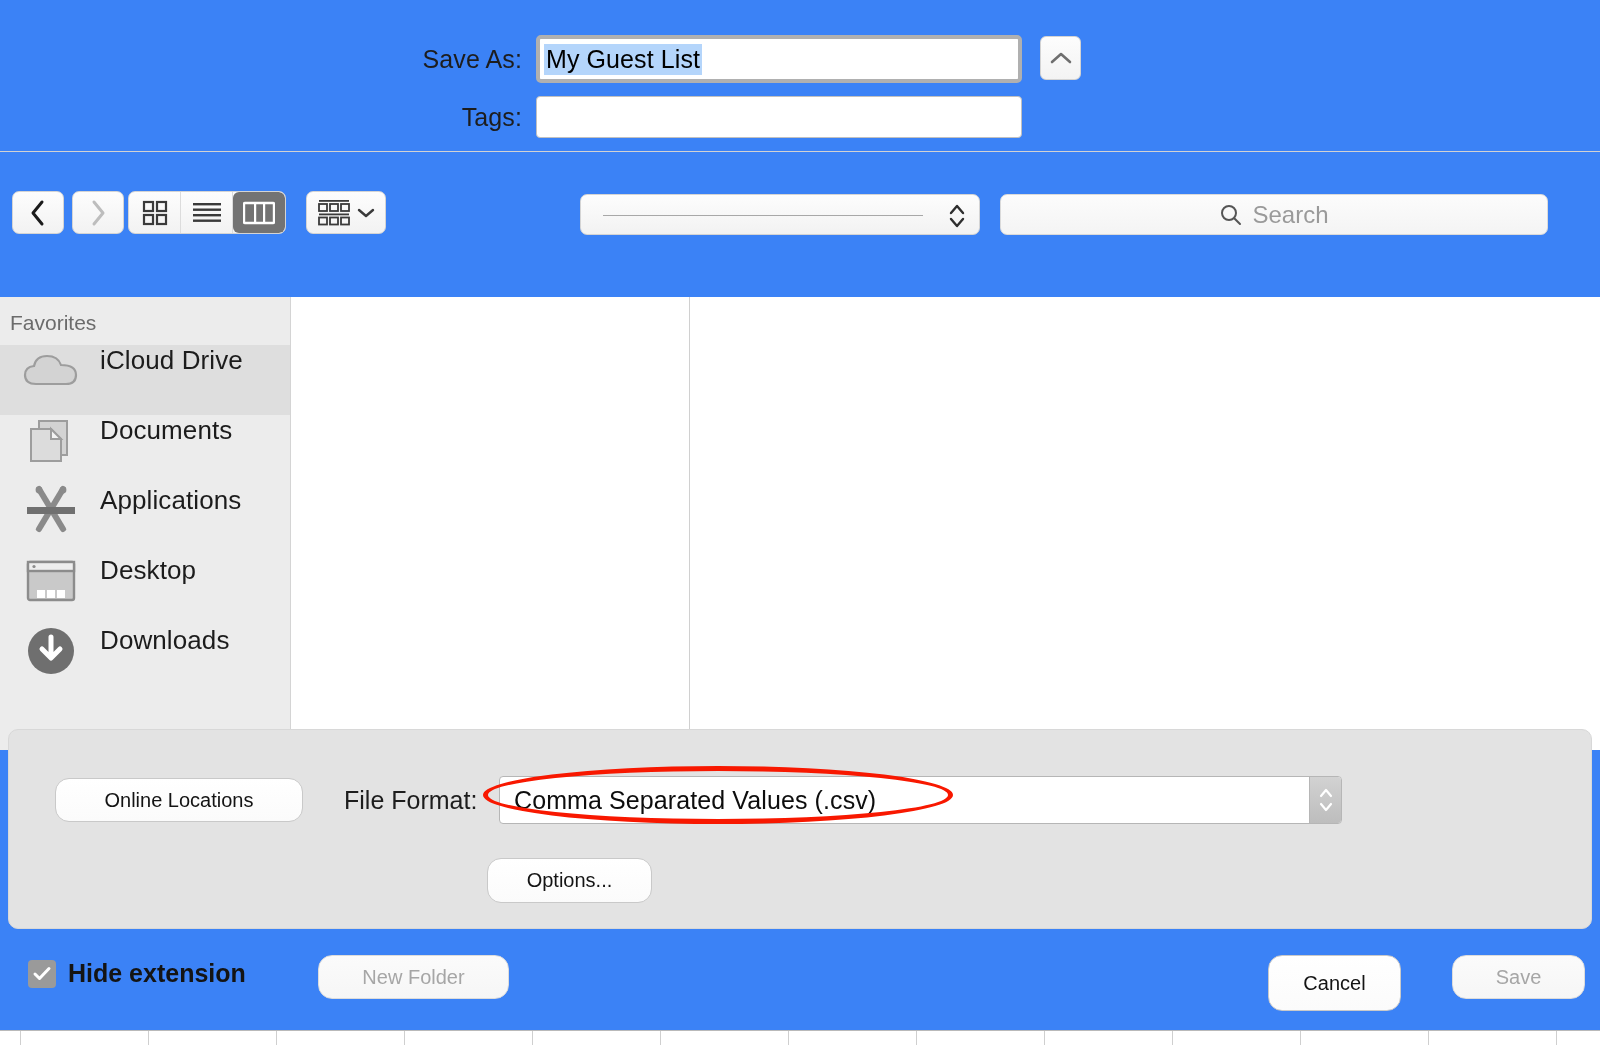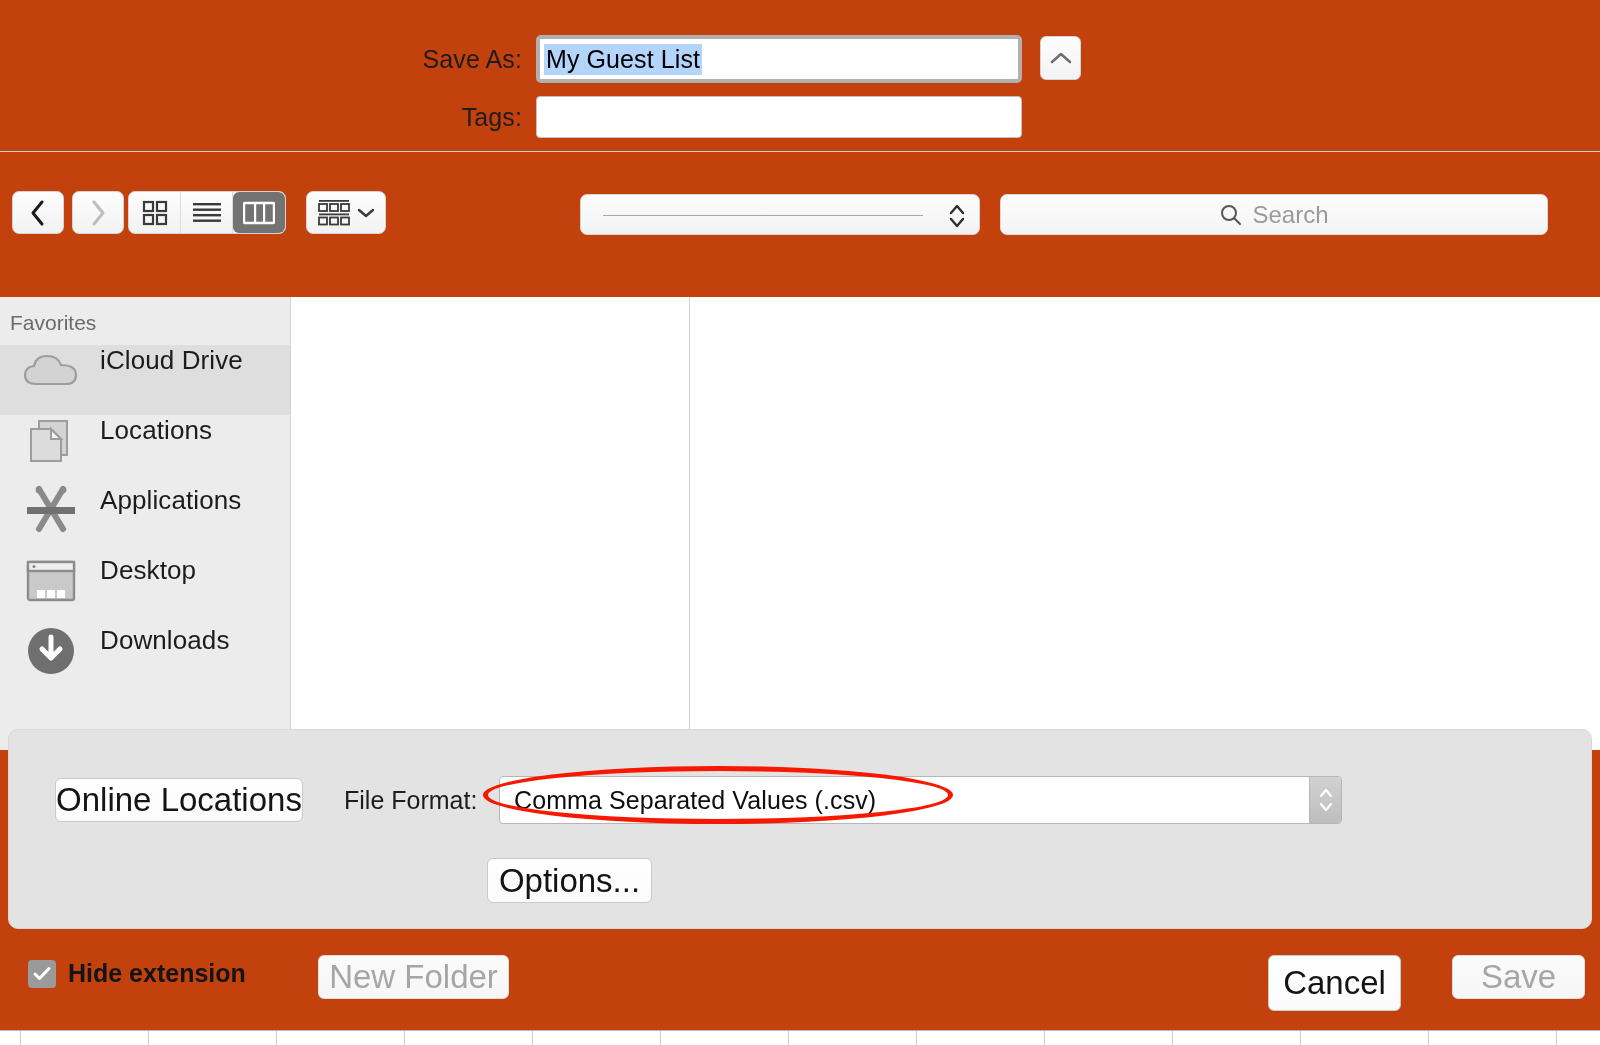--- a/index.html
+++ b/index.html
@@ -17,21 +17,21 @@
     background: #ffffff;
     border-top: 1px solid #b9b9b9;
   }
   .bg-sheet .vline {
     position: absolute; top: 0; width: 1px; height: 15px; background: #cfcfcf;
   }
 
   
   .dialog {
     position: absolute; left: 0; top: 0; width: 1600px; height: 1030px;
-    background: #c2410c;
+    background: #3b82f6;
   }
 
   
   .top-area { position: relative; height: 152px; }
   .field-row { position: absolute; display: flex; align-items: center; }
   .field-label {
     font-size: 25px; color: #1d1d1d; text-align: right;
     width: 220px; padding-right: 14px; letter-spacing: 0.1px;
   }
   .saveas-wrap {
@@ -123,24 +123,24 @@
   .browser-col { height: 453px; background: #fff; border-right: 1px solid #d0d0d0; }
   .col-a { width: 399px; }
   .col-b { flex: 1; border-right: none; }
 
   
   .opts-panel {
     position: absolute; left: 8px; top: 729px; width: 1584px; height: 200px;
     background: #e3e3e3; border: 1px solid #d8d8d8; border-radius: 10px;
   }
   .btn {
-    border-radius: 6px; background: linear-gradient(#ffffff,#fbfbfb);
+    border-radius: 14px; background: linear-gradient(#ffffff,#fbfbfb);
     border: 1px solid #c9c9c9;
     display: flex; align-items: center; justify-content: center;
-    font-size: 33px; color: #141414; text-align: right;
+    font-size: 20px; color: #141414; text-align: right;
   }
   .btn.disabled { color: #a6a6a6; background: linear-gradient(#fbfbfb,#f6f6f6); border-color: #dcdcdc; margin-left: 37px; }
   .online-loc { position: absolute; left: 46px; top: 48px; width: 248px; height: 44px; }
   .ff-label { position: absolute; left: 335px; top: 56px; font-size: 25px; color: #1d1d1d; }
   .ff-select {
     position: absolute; left: 490px; top: 46px; width: 843px; height: 48px;
     background: #fff; border: 1px solid #b6b6b6; border-radius: 4px;
     display: flex; align-items: center;
   }
   .ff-text { font-size: 25px; color: #0d0d0d; padding-left: 14px; letter-spacing: 0.1px; }
@@ -305,21 +305,21 @@
         </div>
 
         <div class="sb-item">
           <span class="sb-icon">
             <svg width="52" height="52" viewBox="0 0 52 52">
               <rect x="14" y="6" width="28" height="34" fill="#d3d3d3" stroke="#9d9d9d" stroke-width="2"></rect>
               <path d="M6 14 h20 l10 10 v22 H6 Z" fill="#dcdcdc" stroke="#9d9d9d" stroke-width="2"></path>
               <path d="M26 14 l10 10 h-10 Z" fill="#f3f3f3" stroke="#9d9d9d" stroke-width="2"></path>
             </svg>
           </span>
-          <span class="sb-label">Locations</span>
+          <span class="sb-label">Documents</span>
         </div>
 
         <div class="sb-item">
           <span class="sb-icon">
             <svg width="56" height="52" viewBox="0 0 56 52">
               <path d="M16 4 L40 44" stroke="#8a8a8a" stroke-width="6" stroke-linecap="round"></path>
               <path d="M40 4 L16 44" stroke="#8a8a8a" stroke-width="6" stroke-linecap="round"></path>
               <rect x="4" y="22" width="48" height="7" fill="#707070"></rect>
               <circle cx="16" cy="5" r="3.4" fill="#8a8a8a"></circle>
               <circle cx="40" cy="5" r="3.4" fill="#8a8a8a"></circle>

